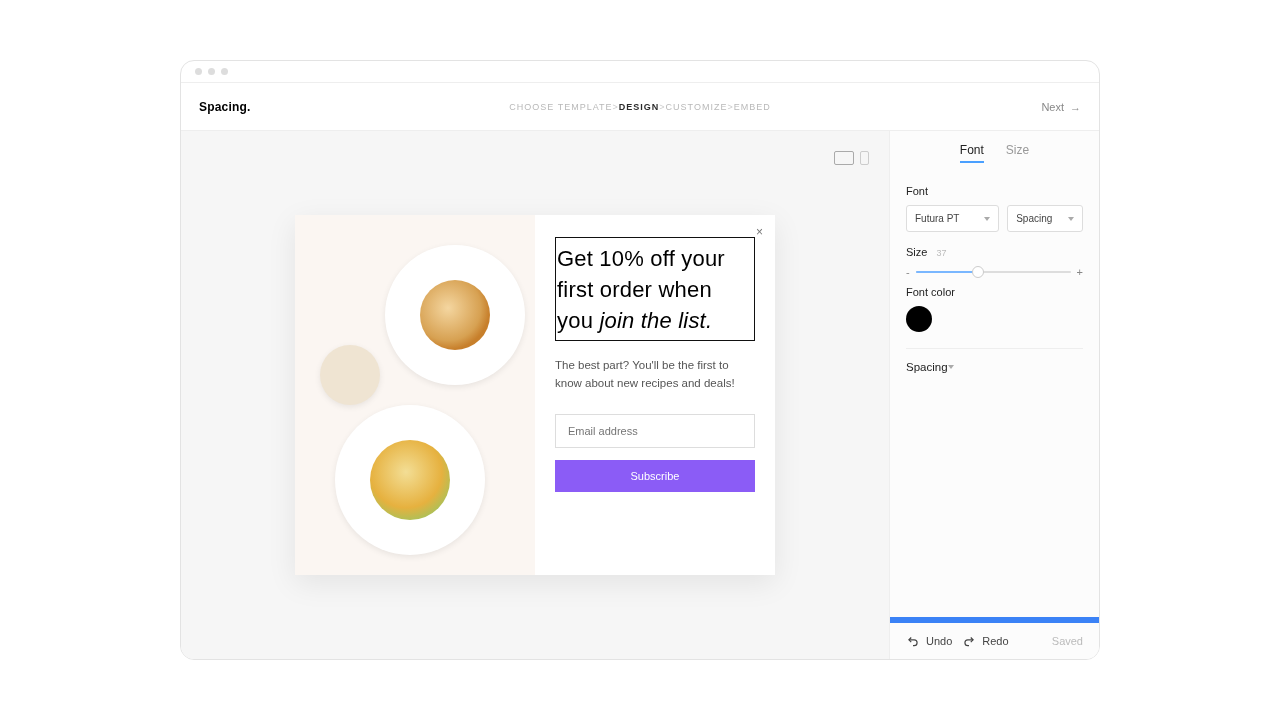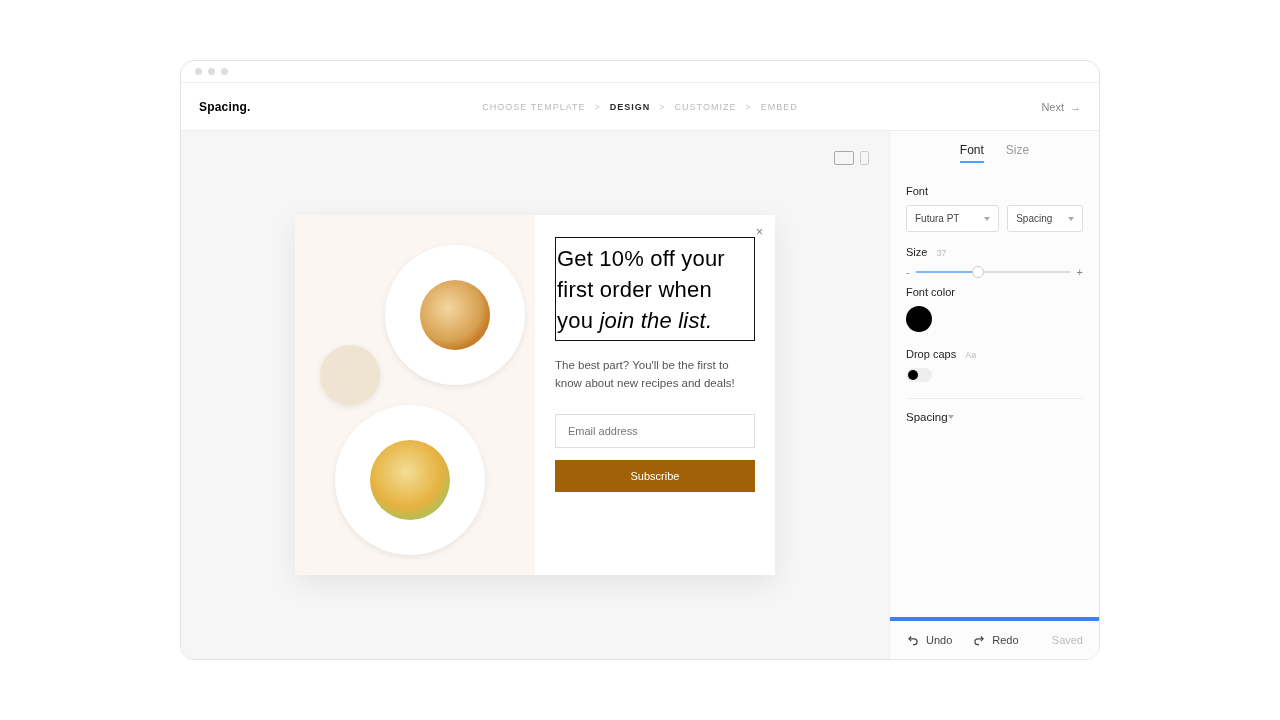--- a/index.html
+++ b/index.html
@@ -39,21 +39,20 @@
   padding: 0 18px;
   border-bottom: 1px solid #eee;
   font-size: 12px;
 }
 .logo { font-weight: 600; letter-spacing: 0.2px; }
 .breadcrumbs {
   position: absolute;
   left: 50%;
   transform: translateX(-50%);
   display: flex;
-  gap: 9px;
   font-size: 9px;
   letter-spacing: 1px;
   color: #b9b9b9;
   text-transform: uppercase;
 }
 .breadcrumbs .active { color: #2a2a2a; font-weight: 600; }
 .breadcrumbs .sep { color: #ccc; }
 .next { margin-left: auto; font-size: 11px; color: #888; display: flex; align-items: center; gap: 6px; }
 .workspace { flex: 1; display: flex; background: #f6f6f6; position: relative; }
 .canvas-area { flex: 1; position: relative; display: flex; align-items: center; justify-content: center; }
@@ -105,21 +104,21 @@
   margin-top:22px;
   width:100%;
   border:1px solid #ddd;
   padding:10px 12px;
   font-size:11px;
   color:#999;
 }
 .subscribe-btn {
   margin-top:12px;
   width:100%;
-  background:#a16207;
+  background:#8b5cf6;
   color:#fff;
   border:none;
   padding:10px;
   font-size:11px;
 }
 .sidebar {
   width: 210px;
   background: #fcfcfc;
   border-left: 1px solid #eee;
   display:flex; flex-direction:column;
@@ -156,21 +155,21 @@
 .al .a { width:70%; } .al .b { width:55%; } .al .c { width:70%; }
 .ac span { margin:0 auto; } .ac .a{width:70%} .ac .b{width:50%} .ac .c{width:70%}
 .ar span { margin-left:auto;} .ar .a{width:70%} .ar .b{width:55%} .ar .c{width:70%}
 .toggle { width:26px; height:14px; background:#eee; border-radius:10px; position:relative; margin-top:8px; }
 .toggle::after { content:""; position:absolute; width:10px; height:10px; background:#000; border-radius:50%; left:2px; top:2px; }
 .divider { height:1px; background:#eee; margin:16px 0 12px; }
 .spacing-row { display:flex; justify-content:flex-start; align-items:center; font-size:11.5px; }
 .footer {
   margin-top:auto; height:42px;
   display:flex; align-items:center; padding:0 16px;
-  border-top:4px solid #3b82f6; gap:20px; font-size:11px; color:#444;
+  border-top:6px solid #3b82f6; gap:10px; font-size:11px; color:#444;
 }
 .footer .undo, .footer .redo { display:flex; align-items:center; gap:6px; }
 .footer .saved { margin-left:auto; color:#bbb; }
 .small { font-size:9px; color:#bbb; margin-left:6px; }
 .topbar { position: relative; }
 </style>
 </head>
 <body>
 
 <div class="browser-frame">
@@ -258,27 +257,20 @@
           <span>+</span>
         </div>
 
         <div class="two-col">
           <div>
             <div class="label">Font color</div>
             <div class="swatch"></div>
           </div>
         </div>
 
-        <div style="margin-top:16px">
-          <div class="label">
-            <span>Drop caps</span>
-            <span class="small">Aa</span>
-          </div>
-          <div class="toggle"></div>
-        </div>
 
         <div class="divider"></div>
         <div class="spacing-row">
           <span>Spacing</span>
           <span class="chev"></span>
         </div>
       </div>
 
       <div class="footer">
         <div class="undo">

